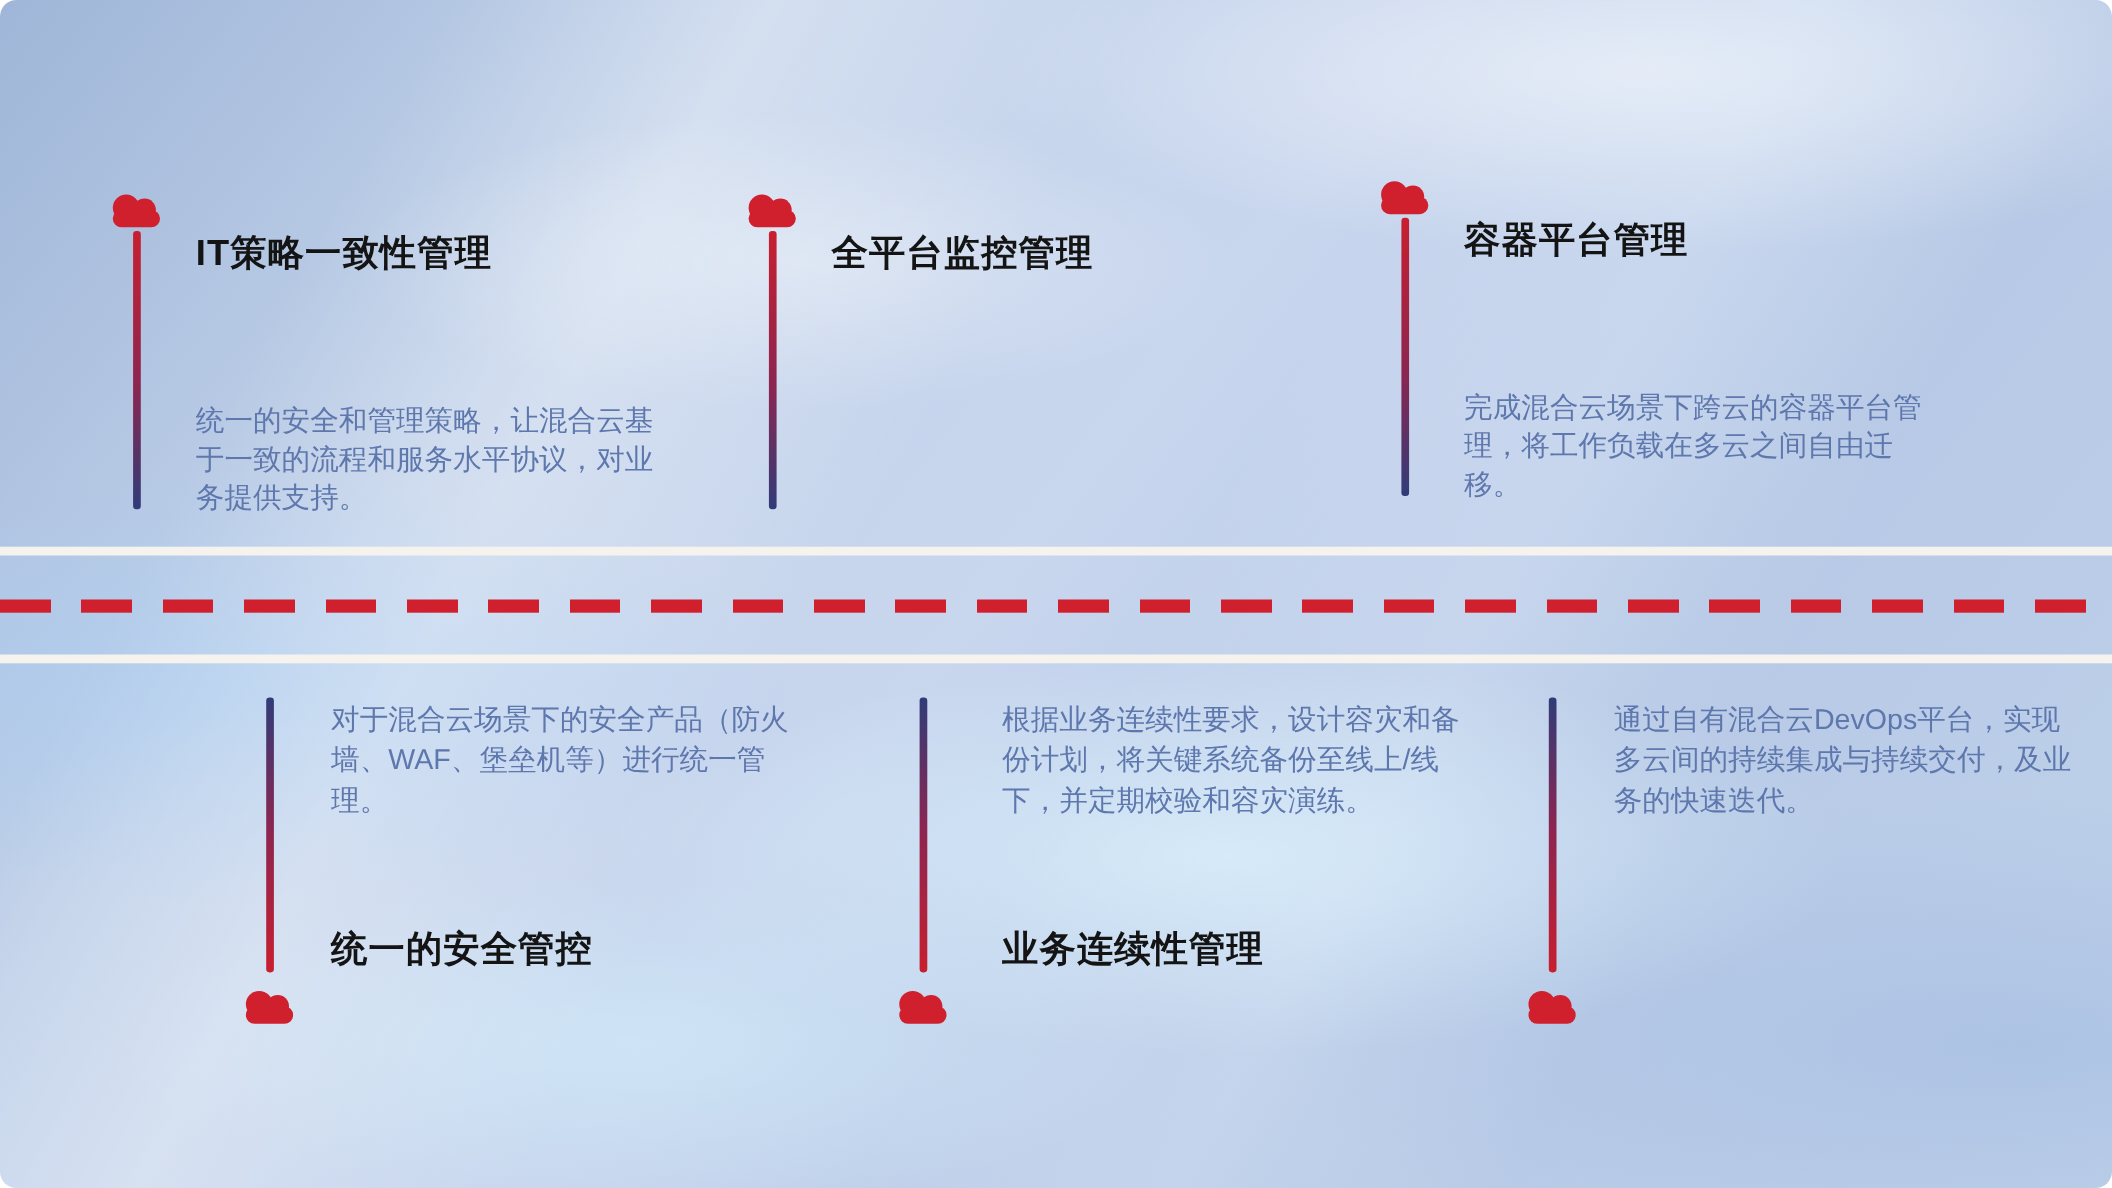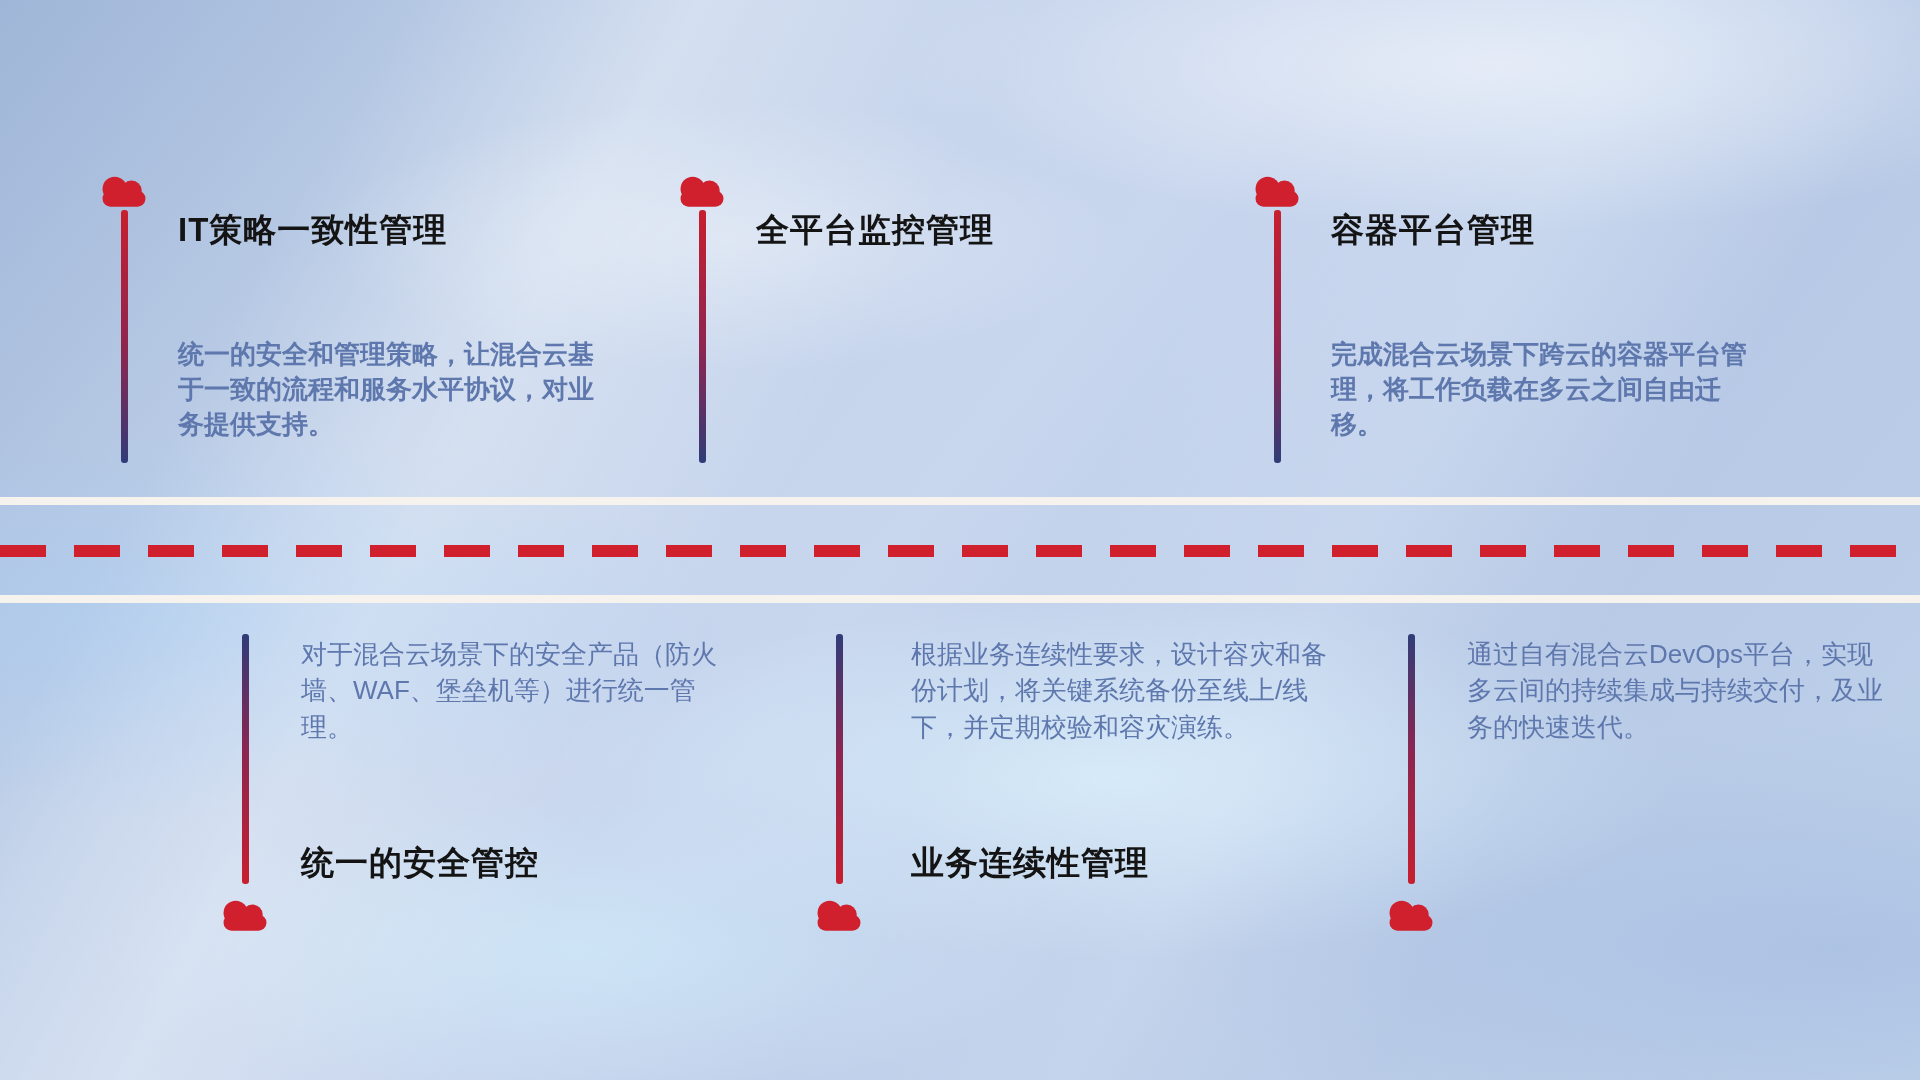--- a/index.html
+++ b/index.html
@@ -13,20 +13,21 @@
     width: 1920px; height: 1080px;
     overflow: hidden;
     background:
       radial-gradient(ellipse 45% 22% at 78% 6%, rgba(255,255,255,.55), transparent 70%),
       radial-gradient(ellipse 30% 18% at 38% 22%, rgba(255,255,255,.35), transparent 70%),
       radial-gradient(ellipse 40% 26% at 10% 58%, rgba(168,205,242,.55), transparent 70%),
       radial-gradient(ellipse 42% 24% at 58% 72%, rgba(222,246,255,.65), transparent 70%),
       radial-gradient(ellipse 36% 20% at 30% 88%, rgba(210,240,252,.55), transparent 70%),
       radial-gradient(ellipse 50% 30% at 96% 88%, rgba(158,183,224,.5), transparent 70%),
       linear-gradient(128deg, #9fb6d8 0%, #c2d2ea 26%, #c8d6ee 48%, #b7c9e6 72%, #bfd2ea 100%);
+    border-radius: 15px;
   }
   .streak {
     position: absolute; inset: 0; pointer-events: none;
     background: linear-gradient(118deg,
       rgba(255,255,255,0) 16%, rgba(255,255,255,.30) 28%, rgba(255,255,255,0) 42%,
       rgba(255,255,255,0) 54%, rgba(236,246,255,.22) 66%, rgba(255,255,255,0) 78%);
   }
 
   
   .road-line {
@@ -58,21 +59,21 @@
   .content { margin-left: 26px; }
   .title {
     font-size: 33px; font-weight: 700; letter-spacing: 1px; white-space: nowrap;
     color: var(--title-text, #141414);
   }
   .desc {
     font-size: 26px; line-height: 1.35;
     color: var(--body-text, #5e77ad);
   }
   .item-top .content { padding-top: 40px; width: 432px; }
-  .item-top .desc { margin-top: 84px; font-weight: bold; }
+  .item-top .desc { margin-top: 112px; }
   .item-bottom .content {
     width: 428px; height: 252px; margin-left: 28px; padding-top: 2px;
     display: flex; flex-direction: column; justify-content: space-between;
   }
   .item-bottom .desc { line-height: 1.4; }
   .item-bottom .cloud { margin-top: 8px; }
 </style>
 </head>
 <body>
 
@@ -113,21 +114,21 @@
             </g>
           </svg>
       </div>
       <div class="stem down"></div>
     </div>
     <div class="content">
       <h2 class="title">全平台监控管理</h2>
     </div>
   </section>
 
-  <section class="item item-top" style="left:1249px; top:168px;">
+  <section class="item item-top" style="left:1249px; top:156px;">
     <div class="marker">
       <div class="cloud">
         <svg viewBox="0 0 60 42">
             <g fill="currentColor">
               <circle cx="20" cy="22" r="13"></circle>
               <circle cx="38" cy="24" r="11"></circle>
               <rect x="7" y="24" width="46" height="17" rx="8.5"></rect>
             </g>
           </svg>
       </div>

